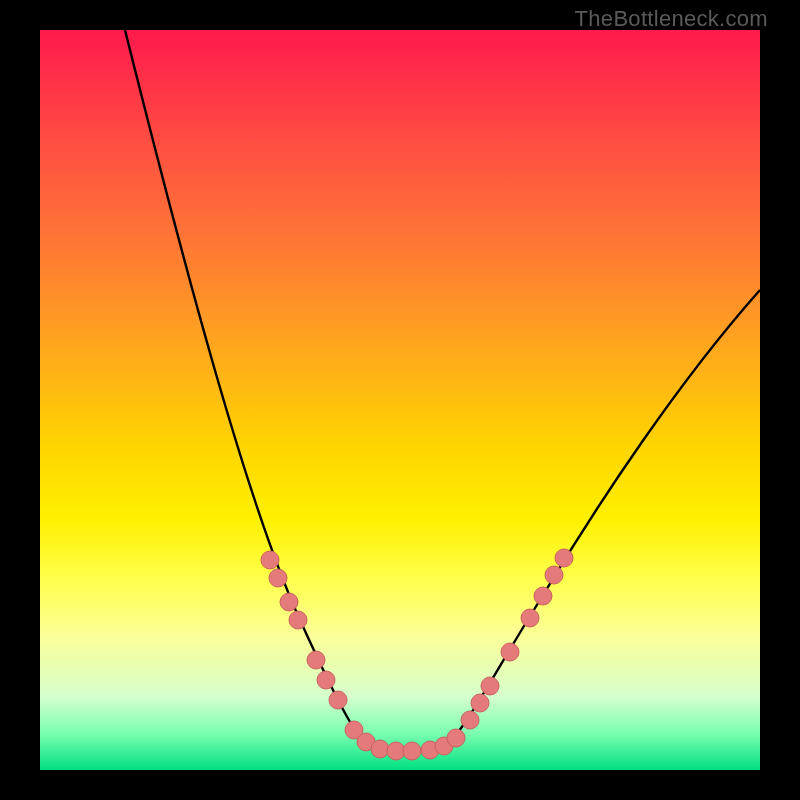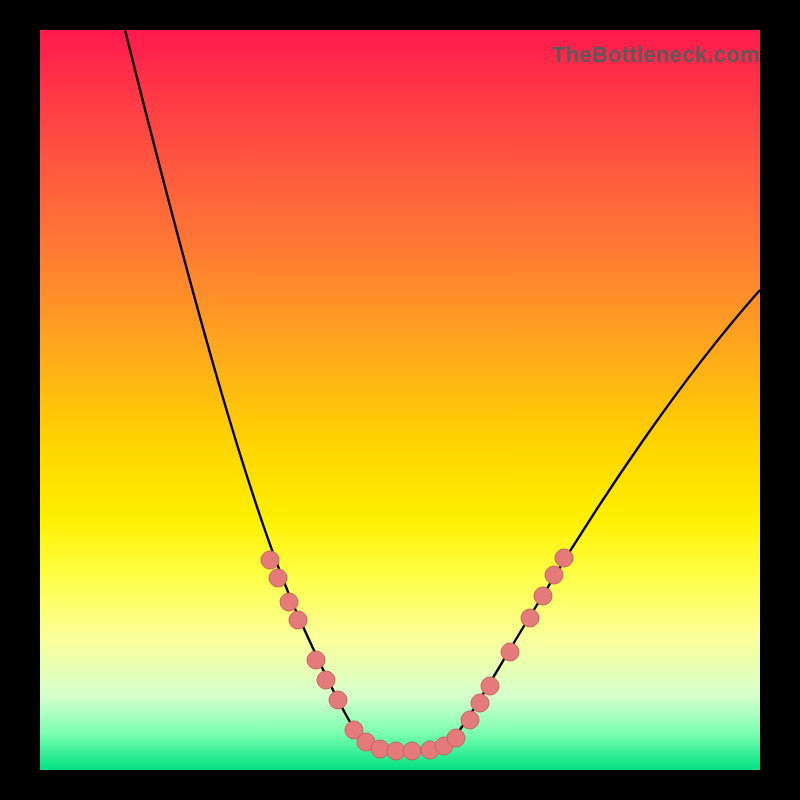--- a/index.html
+++ b/index.html
@@ -34,26 +34,25 @@
       #ffff4a 74%,
       #fbff99 82%,
       #d6ffcc 90%,
       #7cffb0 95%,
       #00e082 100%
     );
   }
   .watermark {
     position: absolute;
     top: 6px;
-    right: 40px;
+    right: 32px;
     color: #5a5a5a;
     font-size: 22px;
-    font-weight: 700;
+    font-weight: 400;
     letter-spacing: 0.3px;
-    margin-top: 36px;
   }
   svg.curves {
     position: absolute;
     left: 0;
     top: 0;
     width: 720px;
     height: 740px;
   }
 </style>
 </head>

